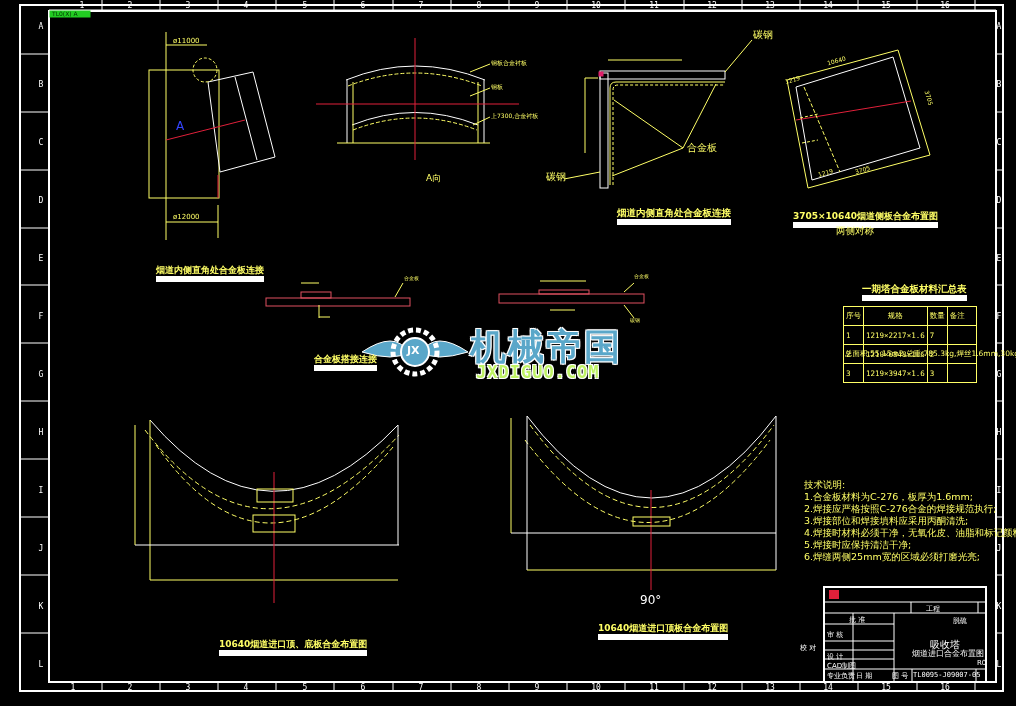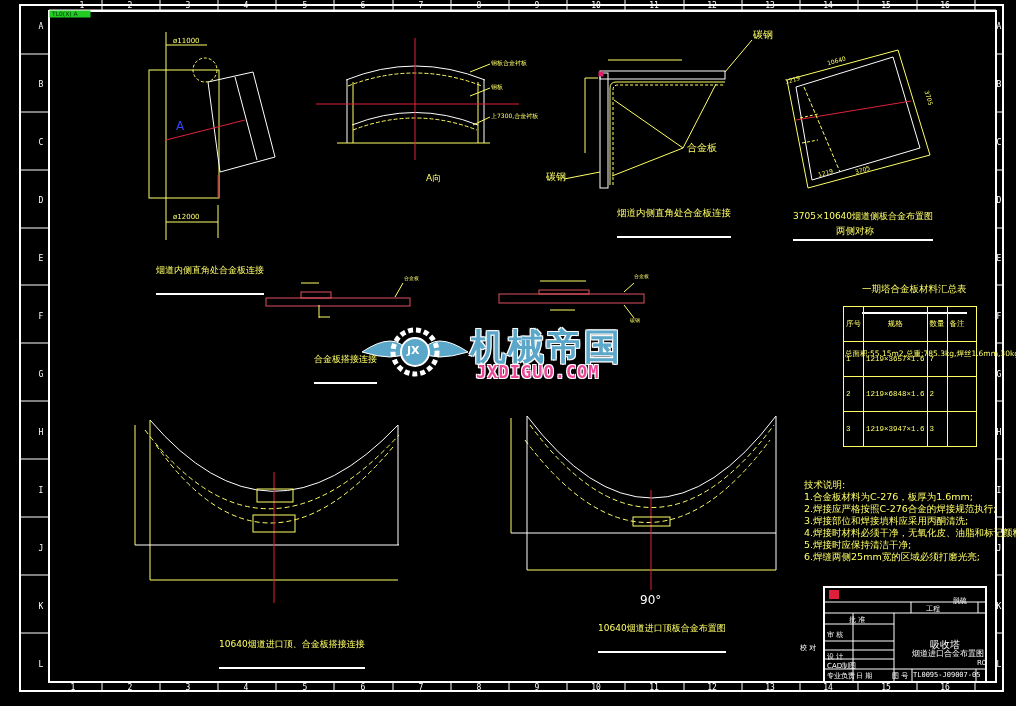--- a/index.html
+++ b/index.html
@@ -1,35 +1,35 @@
 <!DOCTYPE html>
 <html><head>
 <meta charset="utf-8">
 <style>
   html, body { margin: 0; padding: 0; background: #000; }
   body { width: 1016px; height: 706px; overflow: hidden; position: relative;
          font-family: "DejaVu Sans", sans-serif; }
   #canvas { position: absolute; left: 0; top: 0; width: 1016px; height: 706px; }
   .lbl { position: absolute; white-space: nowrap; color: #ffff66;
          font-family: "DejaVu Sans", sans-serif; line-height: 1; }
-  .ul { border-bottom: 2px solid #ffffff; padding-bottom: 18px; }
+  .ul { border-bottom: 6px solid #ffffff; padding-bottom: 1px; font-weight: bold; }
   .ruler { position: absolute; color: #fff; font-family: "DejaVu Sans Mono", monospace;
            font-size: 8px; text-align: center; }
   .cyan { color: #66ffff; }
   .white { color: #fff; }
   .notes div { font-size: 9.5px; line-height: 12px; color: #ffff66; }
   table.mat { position: absolute; border-collapse: collapse; font-size: 7.5px; color: #ffff66;
               font-family: "DejaVu Sans Mono", monospace; }
-  table.mat td { border: 1px solid #ffff66; padding: 12px 2px; height: 10px; font-family: Liberation Mono, monospace; }
+  table.mat td { border: 1px solid #ffff66; padding: 4px 2px; height: 10px; }
   .tb { position: absolute; font-size: 7px; color: #fff; }
   .logo-cn { position: absolute; font-family: "DejaVu Sans", sans-serif; font-weight: bold;
              color: #5aa7c9; font-size: 36px; letter-spacing: 2px;
              text-shadow: 0 0 2px #fff, 1px 1px 0 #fff, -1px -1px 0 #fff, 1px -1px 0 #fff, -1px 1px 0 #fff; }
   .logo-en { position: absolute; font-family: "DejaVu Sans Mono", monospace; font-weight: bold;
-             color: #ec4899; font-size: 17px; letter-spacing: 1px;
+             color: #bef264; font-size: 17px; letter-spacing: 1px;
              text-shadow: 1px 1px 0 #fff, -1px -1px 0 #fff, 1px -1px 0 #fff, -1px 1px 0 #fff; }
 </style>
 </head>
 <body>
 
 <svg id="canvas" viewBox="0 0 1016 706" xmlns="http://www.w3.org/2000/svg">
 
   <g stroke="#fff" fill="none">
     <rect x="20" y="5" width="983" height="686" stroke-width="2"></rect>
     <rect x="49" y="11" width="947" height="671" stroke-width="2"></rect>
@@ -322,56 +322,56 @@
 <table class="mat" style="left:843px;top:306px">
   <tbody>
       <tr>
     <td>序号</td>
     <td style="width:48px;text-align:center">规格</td>
     <td>数量</td>
     <td style="width:24px">备注</td>
   </tr>
   <tr>
     <td>1</td>
-    <td>1219×3657×1.6</td>
+    <td>1219×2217×1.6</td>
     <td>7</td>
     <td></td>
   </tr>
   <tr>
     <td>2</td>
     <td>1219×6848×1.6</td>
     <td>2</td>
     <td></td>
   </tr>
   <tr>
     <td>3</td>
     <td>1219×3947×1.6</td>
     <td>3</td>
     <td></td>
   </tr>
 </tbody>
   </table>
 <div class="lbl" style="left:845px;top:350px;font-size:7.5px">总面积:55.15m2,总重:785.3kg,焊丝1.6mm,30kg</div>
 
-<div class="lbl ul" style="left:219px;top:640px;font-size:9px">10640烟道进口顶、合金板搭接连接</div>
+<div class="lbl ul" style="left:219px;top:640px;font-size:9px">10640烟道进口顶、底板合金布置图</div>
 <div class="lbl white" style="left:640px;top:594px;font-size:12px">90°</div>
 <div class="lbl ul" style="left:598px;top:624px;font-size:9px">10640烟道进口顶板合金布置图</div>
 
 <div class="lbl notes" style="left:804px;top:479px">
   <div>技术说明:</div>
   <div>1.合金板材料为C-276，板厚为1.6mm;</div>
   <div>2.焊接应严格按照C-276合金的焊接规范执行;</div>
   <div>3.焊接部位和焊接填料应采用丙酮清洗;</div>
   <div>4.焊接时材料必须干净，无氧化皮、油脂和标记颜料;</div>
   <div>5.焊接时应保持清洁干净;</div>
   <div>6.焊缝两侧25mm宽的区域必须打磨光亮;</div>
 </div>
 
 <div class="tb" style="left:926px;top:604px">工程</div>
-<div class="tb cyan" style="left:953px;top:596px">脱硫</div>
+<div class="tb cyan" style="left:953px;top:616px">脱硫</div>
 <div class="tb" style="left:849px;top:615px">批 准</div>
 <div class="tb" style="left:827px;top:630px">审 核</div>
 <div class="tb" style="left:800px;top:643px">校 对</div>
 <div class="tb" style="left:827px;top:652px">设 计</div>
 <div class="tb" style="left:827px;top:661px">CAD制图</div>
 <div class="tb" style="left:827px;top:671px">专业负责</div>
 <div class="tb" style="left:856px;top:671px">日 期</div>
 <div class="tb cyan" style="left:930px;top:638px;font-size:10px">吸收塔</div>
 <div class="tb cyan" style="left:912px;top:648px;font-size:8px">烟道进口合金布置图</div>
 <div class="tb" style="left:892px;top:671px">图 号</div>

